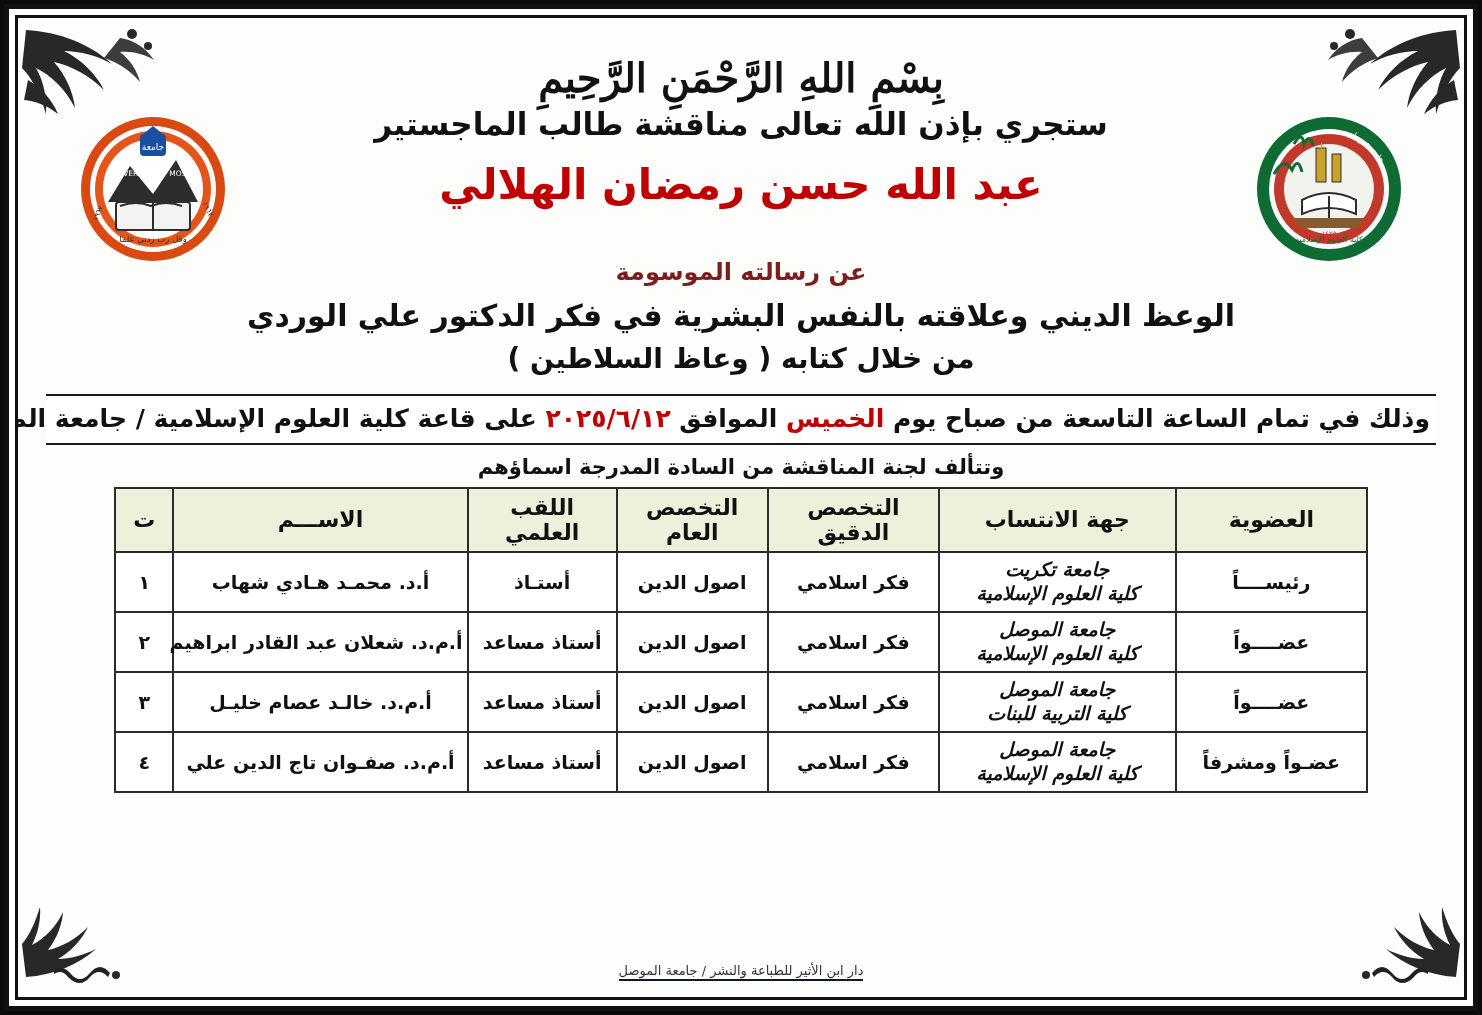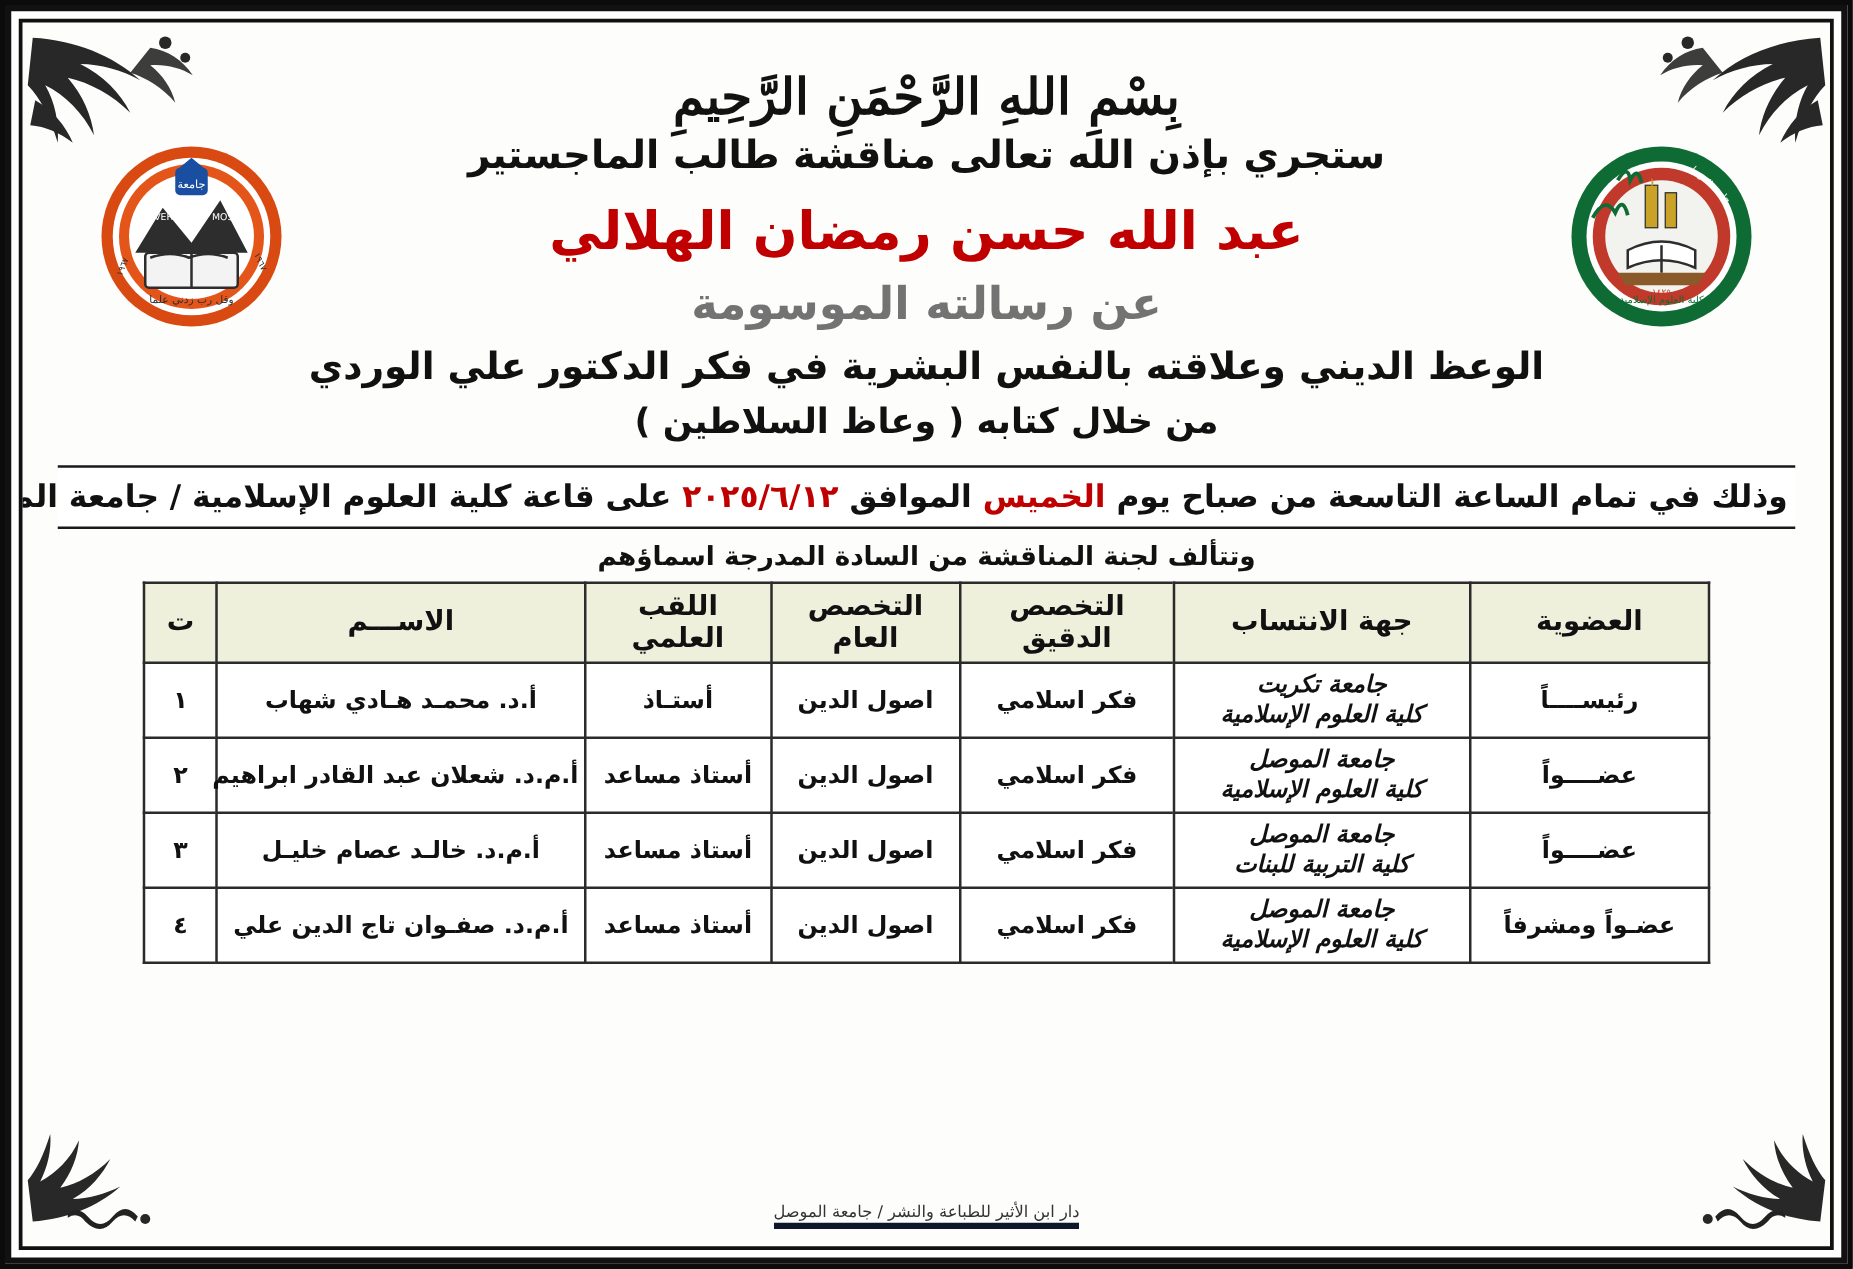--- a/index.html
+++ b/index.html
@@ -95,24 +95,25 @@
   }
   .student-name {
     font-size: 42px;
     font-weight: bold;
     color: #c00000;
     line-height: 1.4;
     padding-top: 10px;
     font-family: "DejaVu Sans", sans-serif;
   }
   .thesis-lead {
-    font-size: 36px;
-    font-weight: bold;
-    color: #737373;
+    font-size: 24px;
+    font-weight: bold;
+    color: #7f1d1d;
     padding-top: 8px;
+    margin-top: 35px;
   }
   .thesis-title-1 {
     font-size: 30px;
     font-weight: bold;
     color: #111;
     padding-top: 10px;
     line-height: 1.35;
     white-space: nowrap;
   }
   .thesis-title-2 {
@@ -202,21 +203,21 @@
     bottom: 14px;
     display: flex;
     align-items: center;
     justify-content: space-between;
     padding: 0 34px;
     box-sizing: border-box;
   }
   .footer-note {
     font-size: 13px;
     color: #333;
-    border-bottom: 5px solid #0f172a;
+    border-bottom: 2px solid #0f172a;
     padding-bottom: 1px;
   }
   .footer-orn {
     width: 60px;
     height: 22px;
     color: #222;
   }
 </style>
 </head>
 <body>

